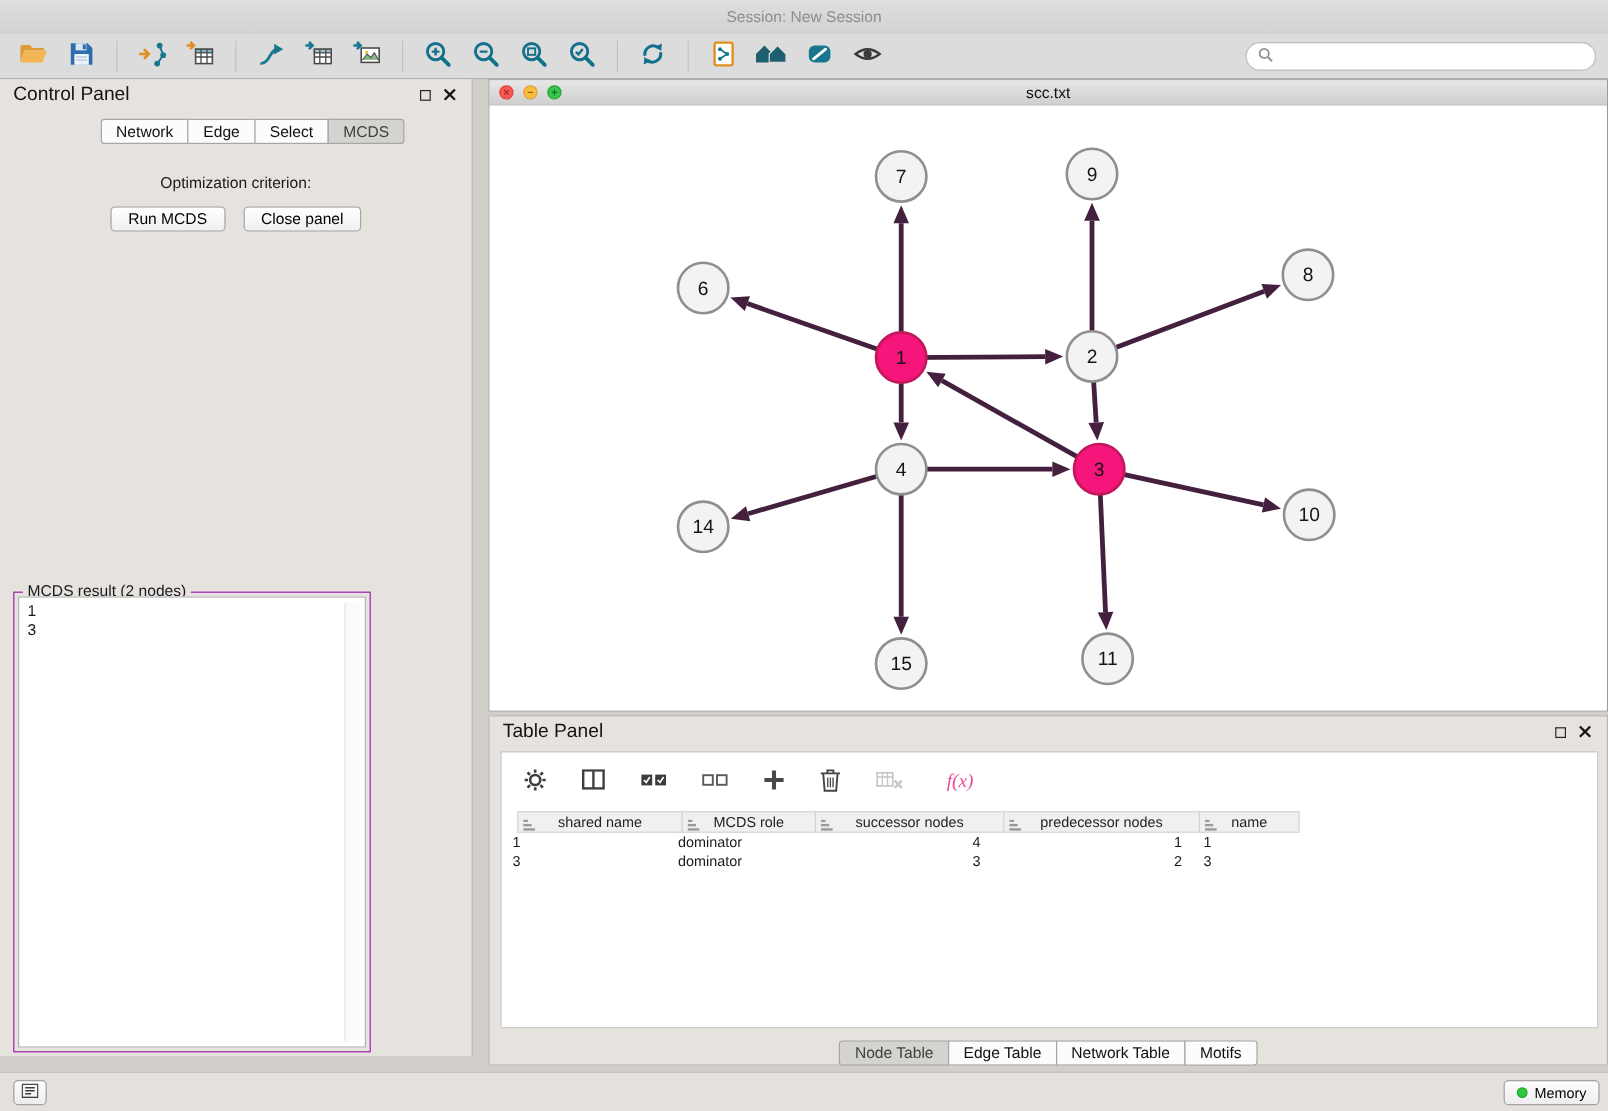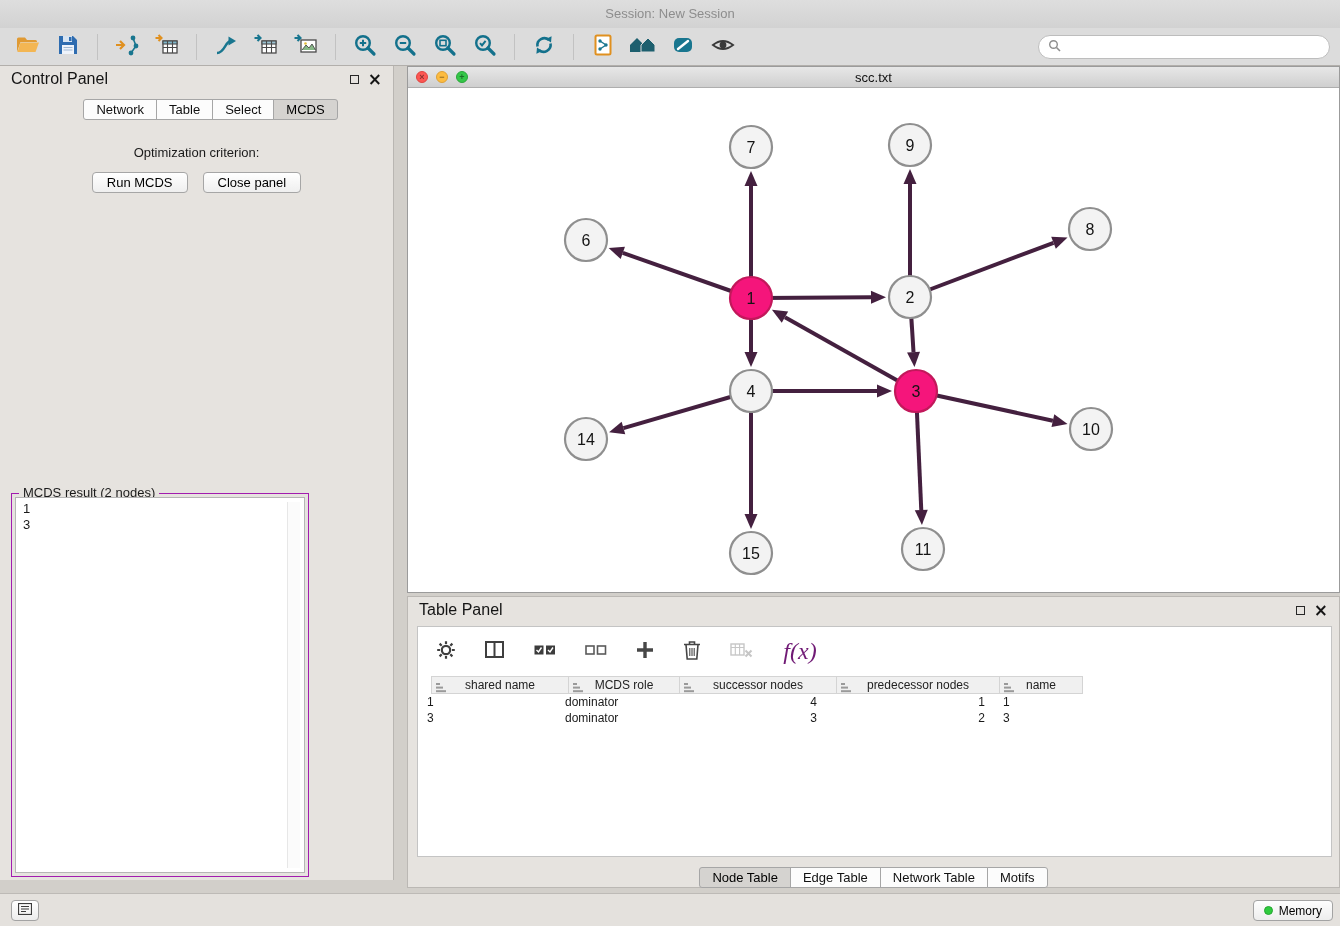--- a/index.html
+++ b/index.html
@@ -21,21 +21,21 @@
 .panel-header{height:26px;display:flex;align-items:center;padding:0 11px;}
 .panel-title{font-size:16px;color:#141414;}
 .panel-controls{margin-left:auto;display:flex;gap:9px;align-items:center;}
 .float-btn{width:9px;height:9px;border:1.5px solid #272727;display:inline-block;background:transparent;}
 .close-btn{font-size:17px;font-weight:bold;color:#161616;line-height:14px;font-family:"DejaVu Sans",sans-serif;}
 
 
 .tab{border:1px solid #a6a6a6;background:#fcfcfc;padding:2px 12px;font-size:13px;margin-left:-1px;color:#111;white-space:nowrap;}
 .tab:first-child{border-radius:3px 0 0 3px;margin-left:0;}
 .tab:last-child{border-radius:0 3px 3px 0;}
-.tab-active{background:#d5d3d0;color:#000000;}
+.tab-active{background:#d5d3d0;color:#404040;}
 
 
 .control-panel{position:absolute;left:0;top:66px;width:394px;height:814px;background:#e6e3df;border-right:1px solid #b9b6b2;}
 .cp-tabs{display:flex;justify-content:center;margin-top:7px;margin-left:28px;}
 .opt-label{text-align:center;margin-top:25px;font-size:13px;}
 .criterion-select{margin:9px auto 0;width:308px;height:22px;background:#fff;border:1px solid #a9a9a9;border-radius:4px;display:flex;align-items:center;padding:0 8px;position:relative;font-size:13px;}
 .criterion-arrows{position:absolute;right:4px;top:4px;}
 .btn-row{display:flex;justify-content:center;gap:15px;margin-top:12px;}
 .pbutton{background:linear-gradient(#ffffff,#efefef);border:1px solid #a6a6a6;border-radius:4px;padding:2px 14px;font-size:13px;font-family:inherit;}
 .result-field{position:absolute;left:11px;top:427px;width:298px;height:384px;border:1px solid #a21caf;}
@@ -53,21 +53,21 @@
 .light-yellow{background:#fdbc40;border:1px solid #dea136;}
 .light-green{background:#34c748;border:1px solid #2aa63a;}
 .net-canvas{position:absolute;left:0;top:21px;right:0;bottom:0;background:#fff;}
 #graph-svg{width:100%;height:100%;display:block;}
 #graph-svg text{font-family:"Liberation Sans","DejaVu Sans",sans-serif;}
 
 
 .table-panel{position:absolute;left:407px;top:596px;width:933px;height:292px;background:#e6e3df;border:1px solid #bbb8b4;}
 .tp-box{position:absolute;left:9px;top:29px;width:915px;height:231px;background:#fff;border:1px solid #c4c4c4;overflow:hidden;}
 .tp-toolbar{height:49px;display:flex;align-items:center;padding-left:14px;gap:21px;}
-.fx-label{font-family:"Liberation Serif","DejaVu Serif",serif;font-style:italic;color:#701a75;font-size:24px;}
+.fx-label{font-family:"Liberation Serif","DejaVu Serif",serif;font-style:italic;color:#ec4899;font-size:16px;}
 .tp-header{display:flex;height:18px;padding-left:13px;}
 .th{position:relative;background:#f0f0f0;border:1px solid #d4d4d4;margin-left:-1px;font-size:12px;text-align:center;line-height:16px;color:#222;}
 .th:first-child{margin-left:0;}
 .sort-ic{position:absolute;left:4px;top:4px;}
 .tr{display:flex;height:16px;}
 .td{font-size:12px;line-height:16px;padding:0 9px;white-space:nowrap;overflow:hidden;}
 .tp-tabs{position:absolute;top:270px;left:0;right:0;display:flex;justify-content:center;}
 
 
 .statusbar{position:absolute;left:0;bottom:0;right:0;height:33px;background:#e4e1dd;border-top:1px solid #bdbab6;}
@@ -219,21 +219,21 @@
   <div class="control-panel">
     <div class="panel-header">
       <span class="panel-title">Control Panel</span>
       <span class="panel-controls">
         <span class="float-btn"></span>
         <span class="close-btn">×</span>
       </span>
     </div>
     <div class="cp-tabs" id="cp-tabs">
         <div class="tab">Network</div>
-        <div class="tab">Table</div>
+        <div class="tab">Edge</div>
         <div class="tab">Select</div>
         <div class="tab tab-active">MCDS</div>
       </div>
     <div class="opt-label">Optimization criterion:</div>
     <div class="btn-row">
       <button class="pbutton">Run MCDS</button>
       <button class="pbutton">Close panel</button>
     </div>
     <div class="result-field">
       <span class="result-legend">MCDS result (2 nodes)</span>

